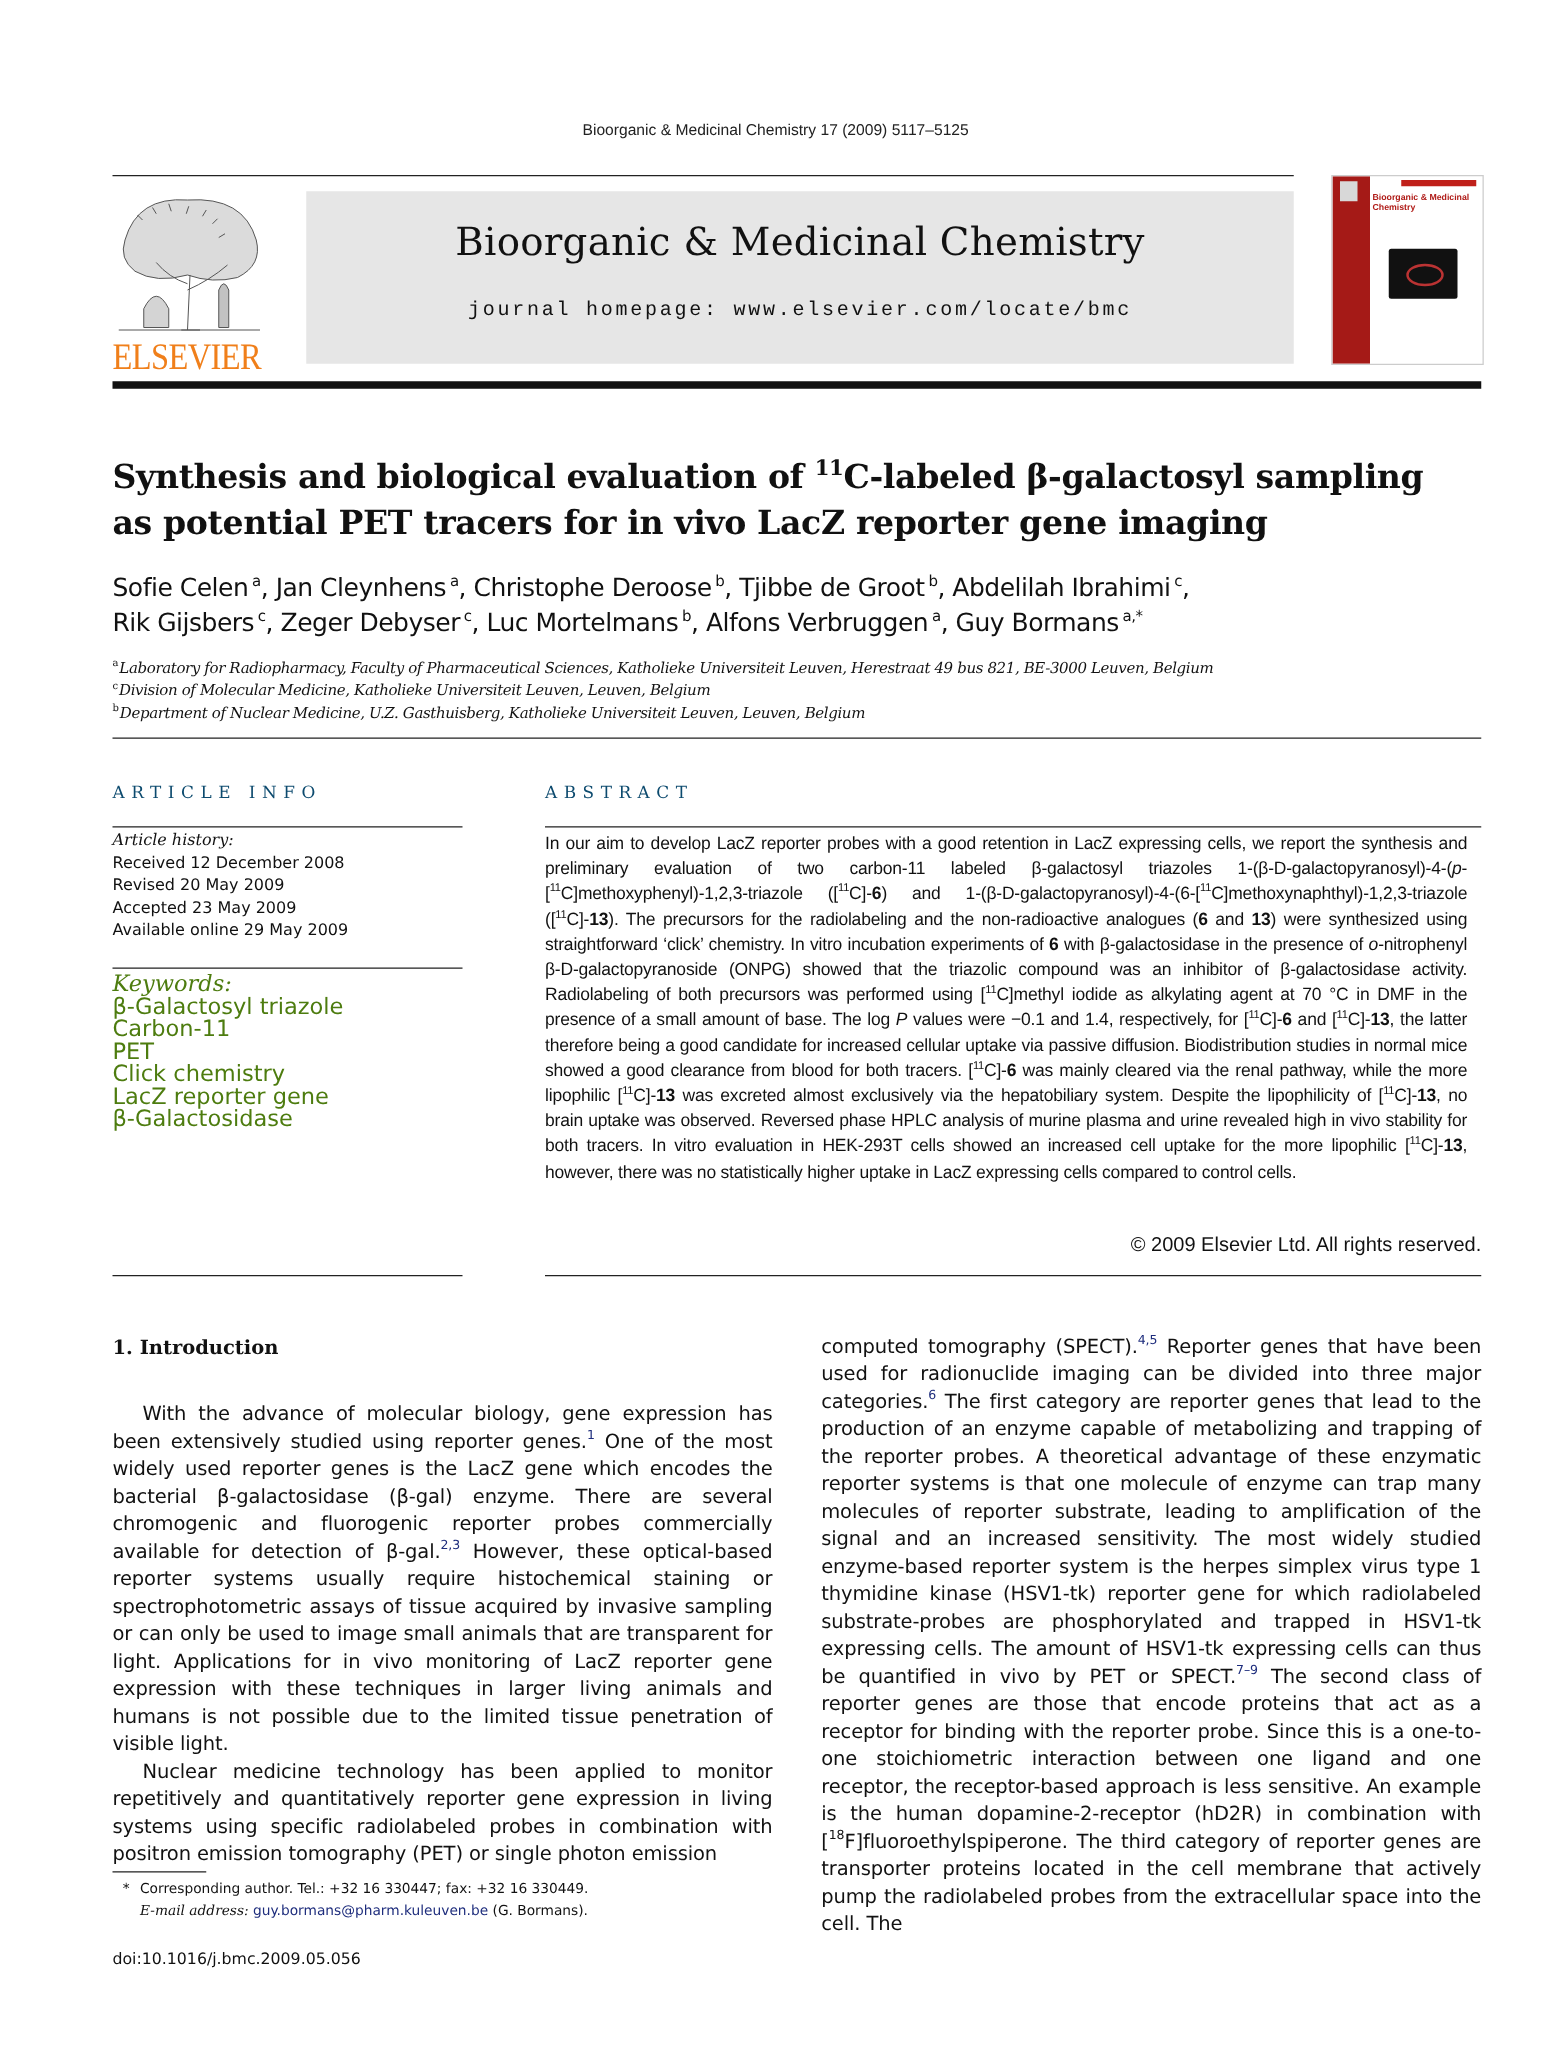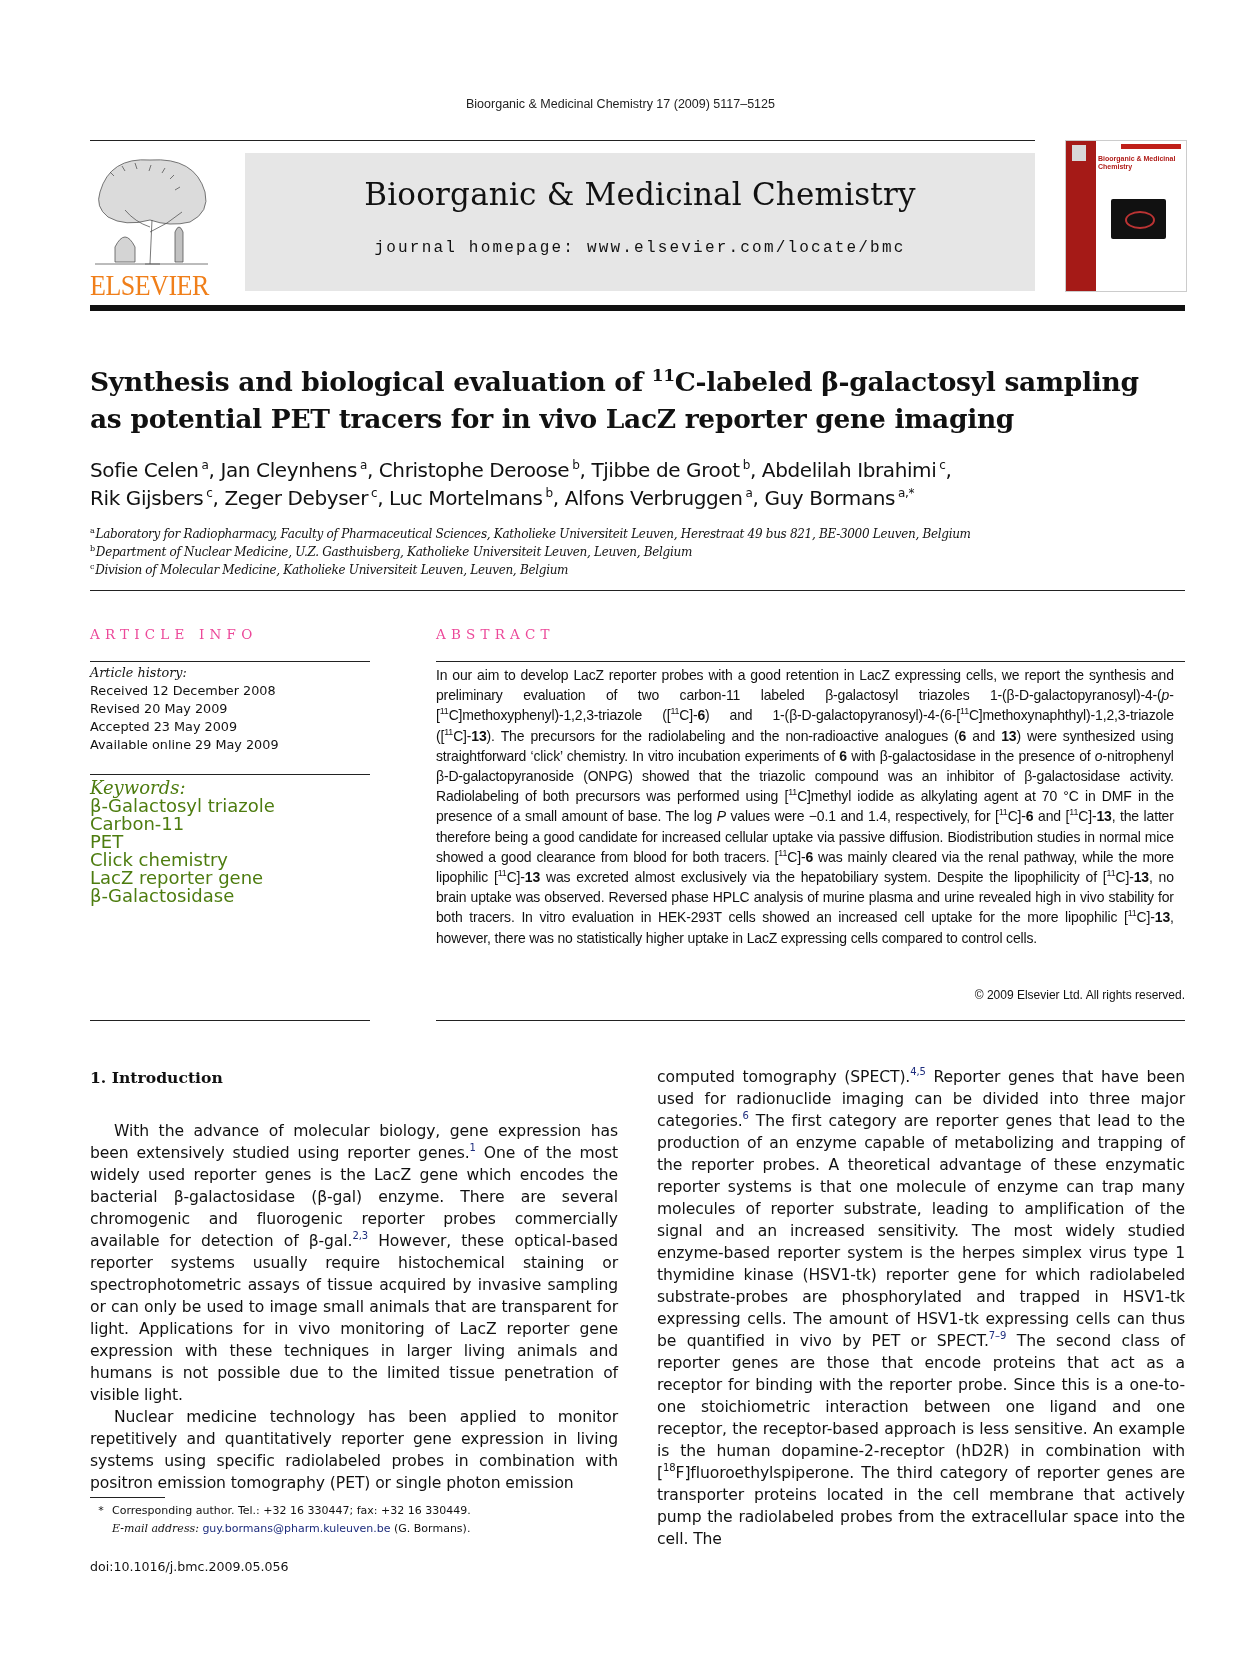--- a/index.html
+++ b/index.html
@@ -31,36 +31,36 @@
   
   .title { left: 90px; top: 363px; width: 1080px; font-family: "DejaVu Serif", serif; font-weight: bold; font-size: 26.5px; line-height: 37px; letter-spacing: -0.3px; color: #111; }
   .title sup { font-size: 17px; line-height: 0; vertical-align: 10px; }
   .authors { left: 90px; top: 456px; width: 1080px; font-family: "DejaVu Sans", sans-serif; font-size: 20px; line-height: 28px; color: #111; letter-spacing: -0.4px; }
   .authors sup { font-size: 12px; line-height: 0; vertical-align: 8px; margin-left: 3px; }
   .affils { left: 90px; top: 525px; width: 1080px; font-family: "DejaVu Serif", serif; font-style: italic; font-size: 12px; line-height: 18px; color: #111; letter-spacing: -0.3px; }
   .affils sup { font-style: normal; font-size: 8px; line-height: 0; vertical-align: 5px; margin-right: 1px; }
   .affil-rule { left: 90px; top: 590px; width: 1095px; height: 1px; background: #222; }
 
   
-  .section-label { font-family: "DejaVu Serif", serif; font-size: 13.5px; letter-spacing: 5.2px; color: #ec4899; }
+  .section-label { font-family: "DejaVu Serif", serif; font-size: 13.5px; letter-spacing: 5.2px; color: #0c4a6e; }
   .info-label { left: 90px; top: 626px; }
   .abs-label { left: 436px; top: 626px; }
   .info-rule1 { left: 90px; top: 661px; width: 280px; height: 1px; background: #222; }
   .info-rule2 { left: 90px; top: 774px; width: 280px; height: 1px; background: #222; }
   .info-rule3 { left: 90px; top: 1020px; width: 280px; height: 1px; background: #222; }
   .abs-rule1 { left: 436px; top: 661px; width: 749px; height: 1px; background: #222; }
   .abs-rule2 { left: 436px; top: 1020px; width: 749px; height: 1px; background: #222; }
   .history { left: 90px; top: 664px; width: 280px; font-family: "DejaVu Sans", sans-serif; font-size: 12.8px; line-height: 18px; color: #111; }
   .history .hd, .keywords .hd { font-family: "DejaVu Serif", serif; font-style: italic; }
   .keywords { left: 90px; top: 779px; width: 280px; font-family: "DejaVu Sans", sans-serif; font-size: 18px; line-height: 18px; color: #4d7c0f; }
 
   .abstract { left: 436px; top: 665px; width: 749px; font-family: "Liberation Sans", sans-serif; font-size: 14.2px; line-height: 20.2px; text-align: justify; color: #111; letter-spacing: -0.15px; transform: scaleX(0.985); transform-origin: top left; }
   .abstract sup { font-size: 9px; line-height: 0; vertical-align: 6px; }
   .abstract b { font-weight: bold; }
-  .copyright { left: 436px; top: 988px; width: 749px; text-align: right; font-family: "Liberation Sans", sans-serif; font-size: 12px; color: #111; }
+  .copyright { left: 436px; top: 988px; width: 749px; text-align: right; font-family: "Liberation Sans", sans-serif; font-size: 16px; color: #111; }
 
   
   .col { font-family: "DejaVu Sans", sans-serif; font-size: 15.6px; line-height: 22px; text-align: justify; color: #111; letter-spacing: -0.1px; }
   .col-left { left: 90px; top: 1120px; width: 528px; }
   .col-right { left: 657px; top: 1066px; width: 528px; }
   .col p { margin: 0; text-indent: 24px; }
   .col p.noind { text-indent: 0; }
   .col sup { font-size: 10px; line-height: 0; vertical-align: 7px; color: #1d2c7c; }
   .col sup.plain { color: #111; }
   .sec-heading { left: 90px; top: 1068px; font-family: "DejaVu Serif", serif; font-weight: bold; font-size: 15.6px; color: #111; }
@@ -121,22 +121,22 @@
   <span><span>Abdelilah Ibrahimi</span><sup>c</sup></span>,<br>
   <span><span>Rik Gijsbers</span><sup>c</sup></span>, 
   <span><span>Zeger Debyser</span><sup>c</sup></span>, 
   <span><span>Luc Mortelmans</span><sup>b</sup></span>, 
   <span><span>Alfons Verbruggen</span><sup>a</sup></span>, 
   <span><span>Guy Bormans</span><sup>a,*</sup></span>
 </div>
 
 <div class="abs affils">
   <div><sup>a</sup><span>Laboratory for Radiopharmacy, Faculty of Pharmaceutical Sciences, Katholieke Universiteit Leuven, Herestraat 49 bus 821, BE-3000 Leuven, Belgium</span></div>
+  <div><sup>c</sup><span>Division of Molecular Medicine, Katholieke Universiteit Leuven, Leuven, Belgium</span></div>
   <div><sup>b</sup><span>Department of Nuclear Medicine, U.Z. Gasthuisberg, Katholieke Universiteit Leuven, Leuven, Belgium</span></div>
-  <div><sup>c</sup><span>Division of Molecular Medicine, Katholieke Universiteit Leuven, Leuven, Belgium</span></div>
 </div>
 <div class="abs affil-rule"></div>
 
 <div class="abs section-label info-label">ARTICLE INFO</div>
 <div class="abs info-rule1"></div>
 <div class="abs history">
   <div class="hd">Article history:</div>
   <div>Received 12 December 2008</div>
   <div>Revised 20 May 2009</div>
   <div>Accepted 23 May 2009</div>

